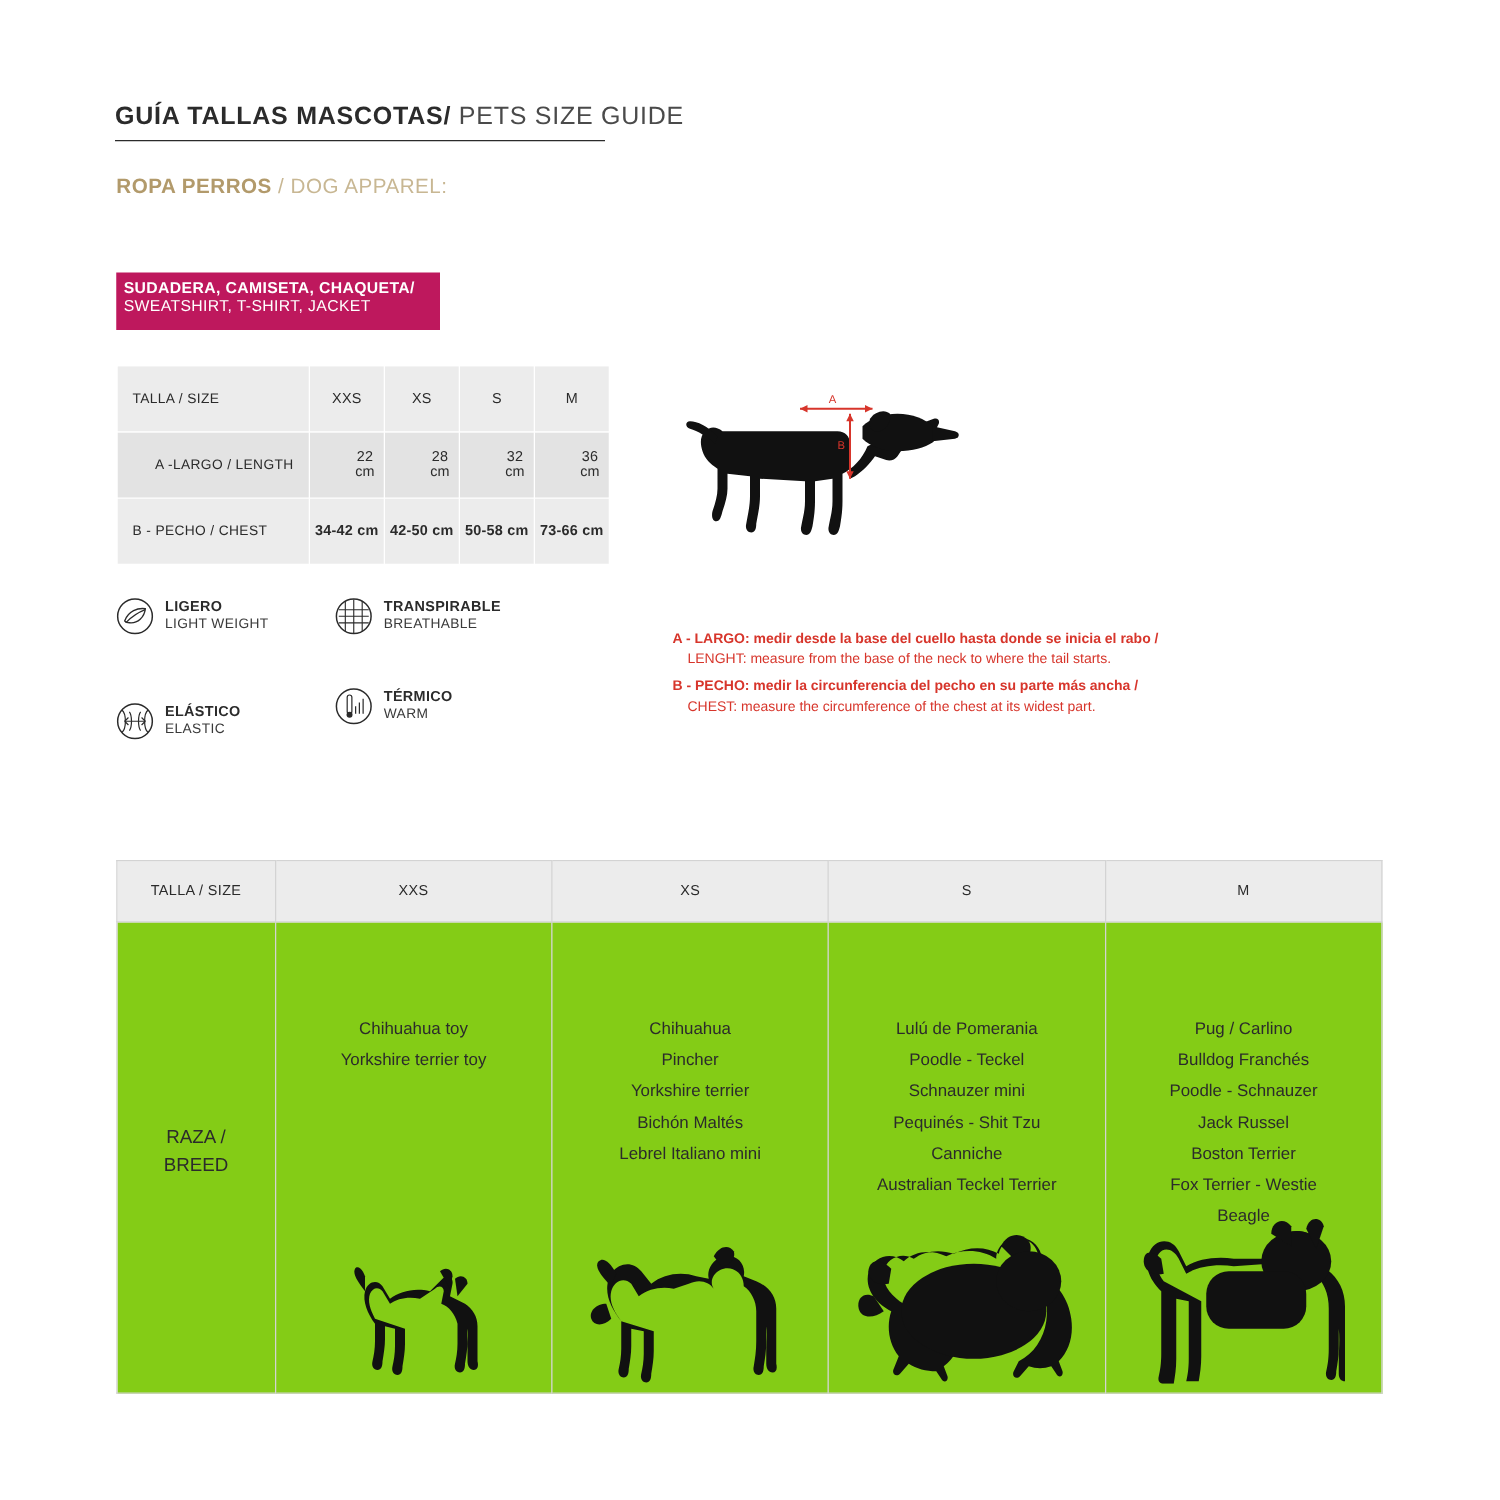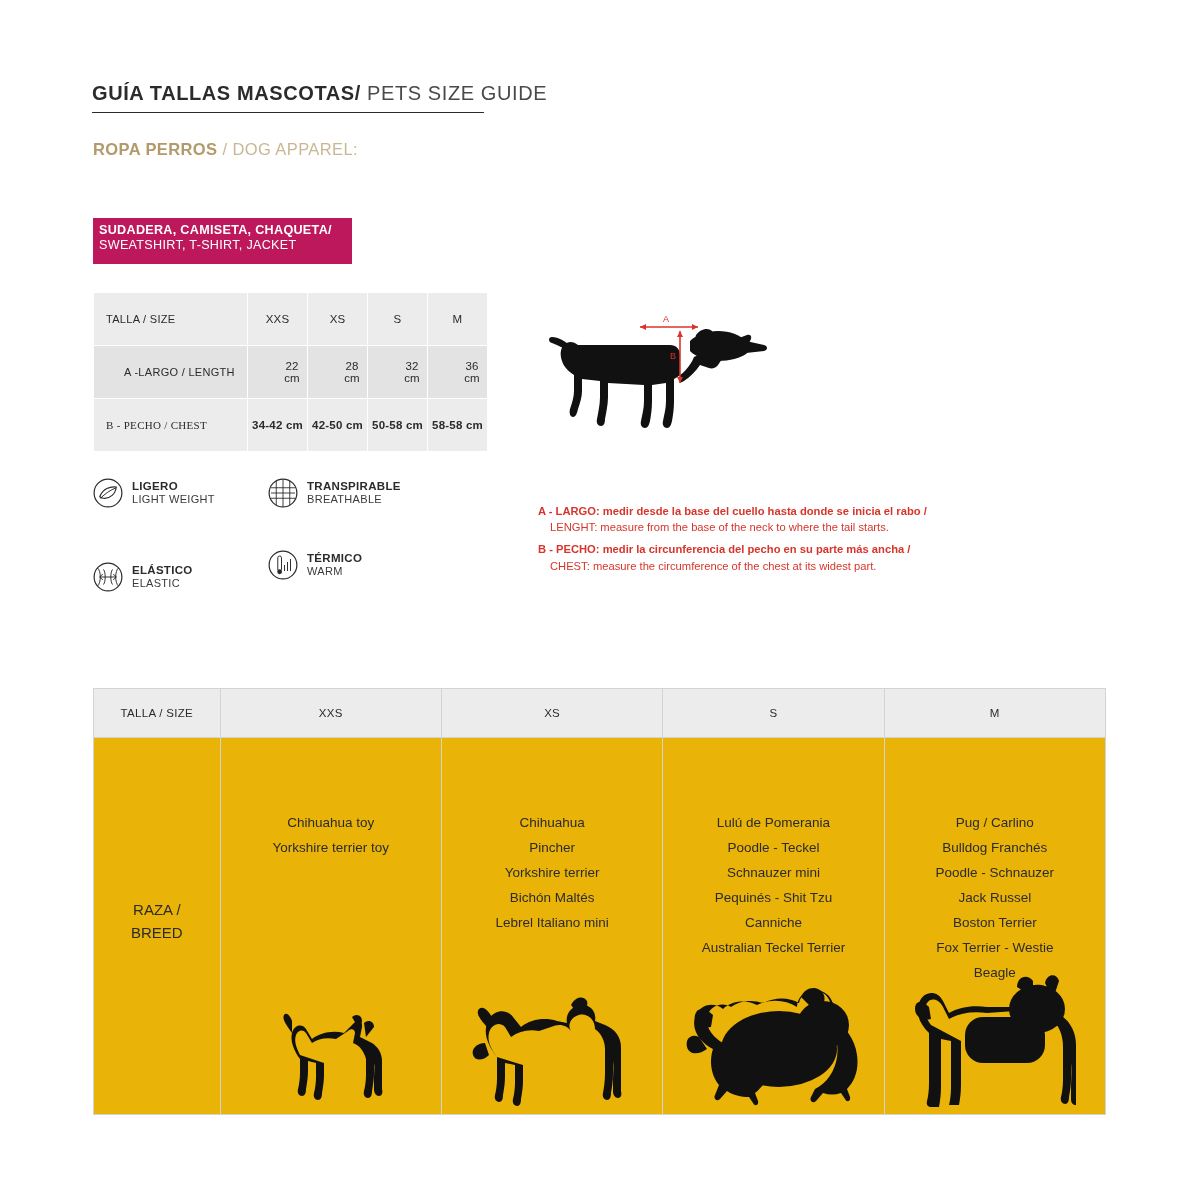--- a/index.html
+++ b/index.html
@@ -80,21 +80,21 @@
   .size-table td.rowhead {
     text-align: left;
     padding-left: 12px;
     width: 122px;
     font-size: 11px;
     letter-spacing: 0.3px;
   }
   .size-table tr.r1 td { background: #ececec; }
   .size-table tr.r2 td { background: #e3e3e3; padding-left: 30px; }
   .size-table tr.r3 td { background: #ececec; font-weight: bold; }
-  .size-table tr.r3 td.rowhead { font-weight: normal; font-family: Liberation Serif, serif; }
+  .size-table tr.r3 td.rowhead { font-weight: normal; }
   .size-table tr.r1 td { font-weight: normal; }
   .size-table tr.r1 td.col { font-weight: normal; }
 
   
   .features {
     position: absolute;
     left: 93px; top: 478px;
     width: 400px;
   }
   .feature {
@@ -155,21 +155,21 @@
     background: #ececec;
     height: 46px;
     text-align: center;
     vertical-align: middle;
     font-size: 11.5px;
     letter-spacing: 0.3px;
     color: #2b2b2b;
   }
   .breed-table tr.head td.first { text-align: center; }
   .breed-table tr.body td {
-    background: #eab308;
+    background: #84cc16;
     height: 374px;
   }
   .col-first { width: 120px; }
   .col-cell { width: 212px; }
 
   .breed-label {
     text-align: center;
     font-size: 15px;
     line-height: 1.5;
     color: #2b2b2b;
@@ -229,21 +229,21 @@
       <td>22 cm</td>
       <td>28 cm</td>
       <td>32 cm</td>
       <td>36 cm</td>
     </tr>
     <tr class="r3">
       <td class="rowhead">B - PECHO / CHEST</td>
       <td>34-42 cm</td>
       <td>42-50 cm</td>
       <td>50-58 cm</td>
-      <td>58-58 cm</td>
+      <td>73-66 cm</td>
     </tr>
   </tbody>
     </table>
 
   <div class="features">
 
     <div class="feature f1">
       <div class="ficon">
         <svg viewBox="0 0 40 40" width="30" height="30">
           <circle cx="20" cy="20" r="18.5" fill="none" stroke="#2b2b2b" stroke-width="1.6"></circle>

